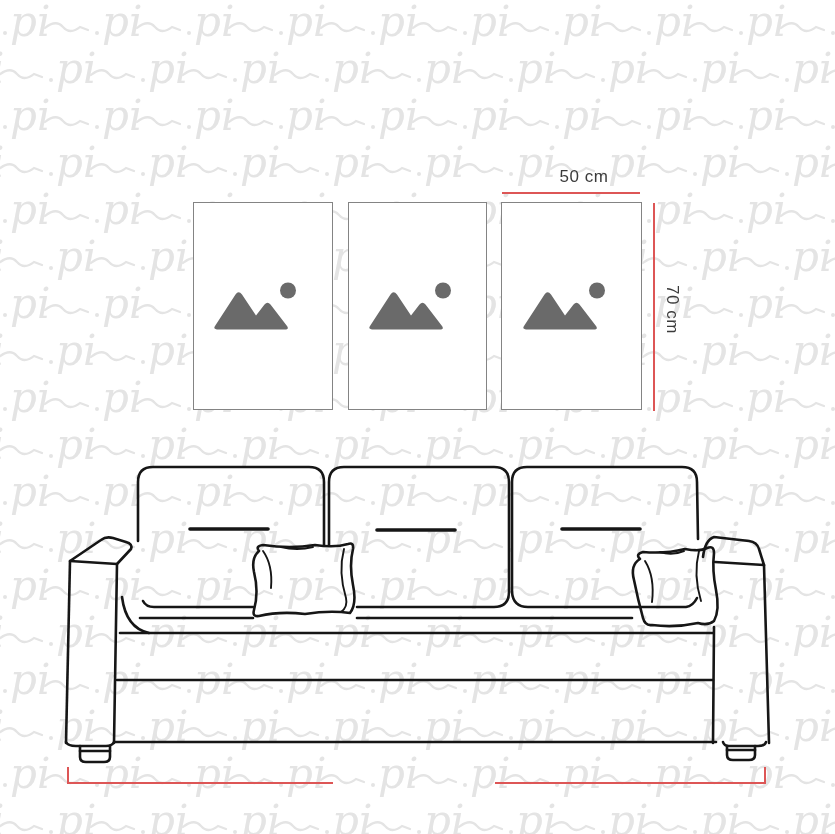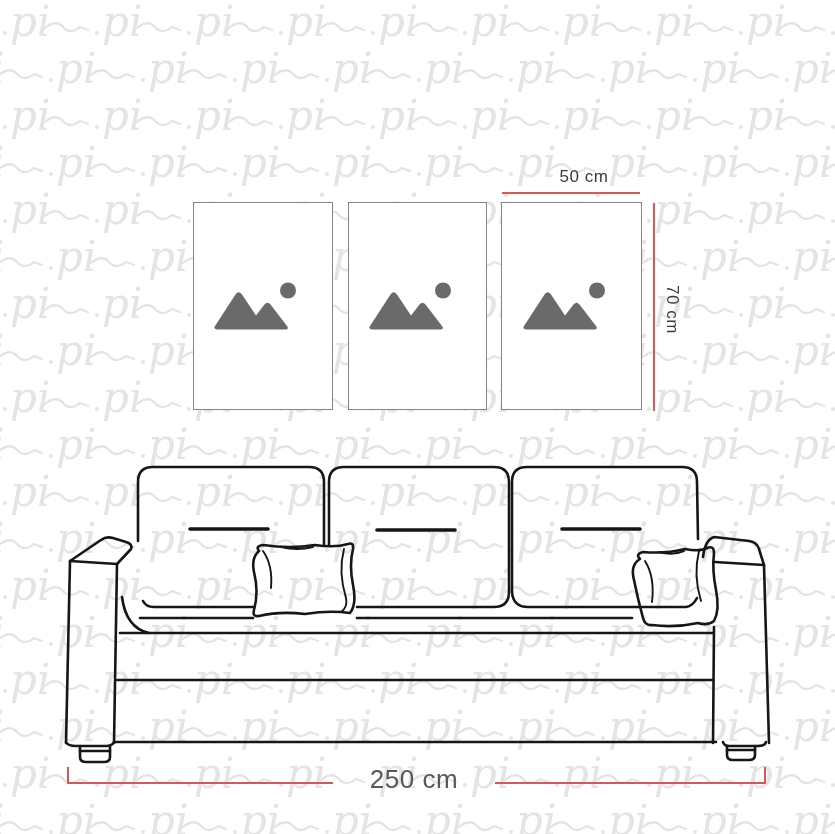--- a/index.html
+++ b/index.html
@@ -151,17 +151,16 @@
     <g>
       <path d="M 640,559 Q 635,554 643,552 Q 665,554 685,549 Q 700,552 707,548 Q 714,545 714,553 Q 712,570 716,590 Q 720,610 714,621 Q 708,626 698,623 Q 675,628 652,625 Q 645,626 643,618 Q 638,600 634,580 Q 630,565 640,559 Z"></path>
       <path class="wrinkle" d="M 699,551 Q 693,575 701,601"></path>
       <path class="wrinkle" d="M 645,561 Q 655,577 652,602"></path>
       <path class="wrinkle" d="M 660,552 Q 672,556 684,551"></path>
     </g>
   </svg>
 
   <div id="dim250-tick-left" class="dim-line-v"></div>
   <div id="dim250-seg-left" class="dim-line-h"></div>
-  <div id="dim250-label">250 cm</div>
   <div id="dim250-seg-right" class="dim-line-h"></div>
   <div id="dim250-tick-right" class="dim-line-v"></div>
 
 </div>
 
 </body></html>

